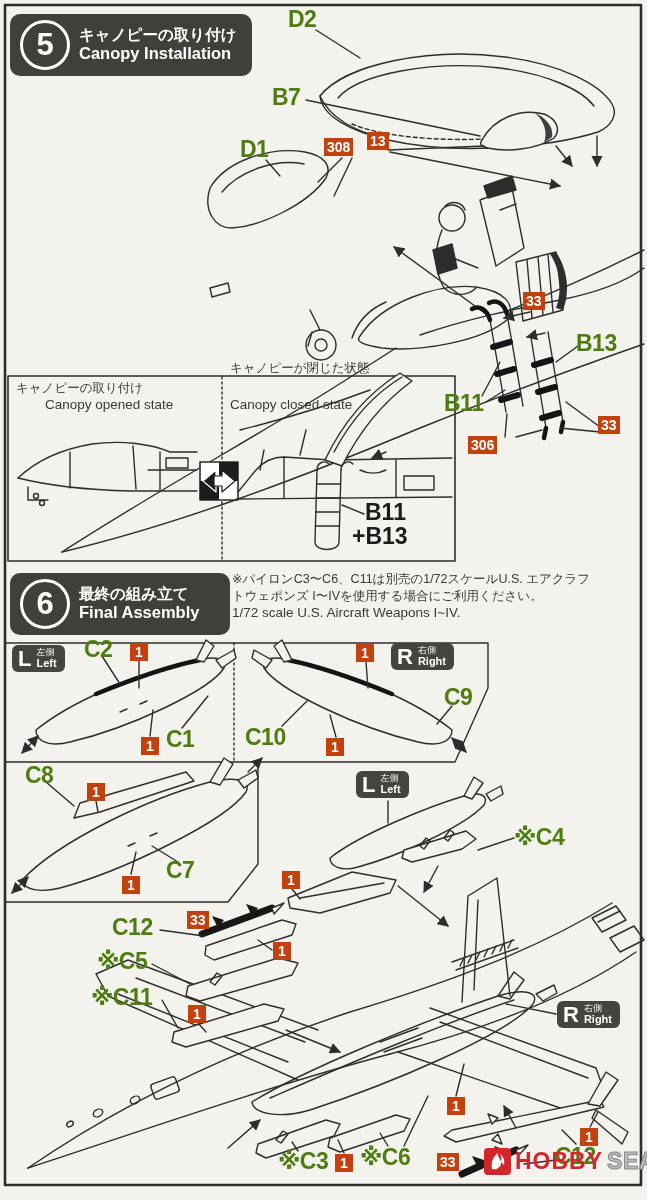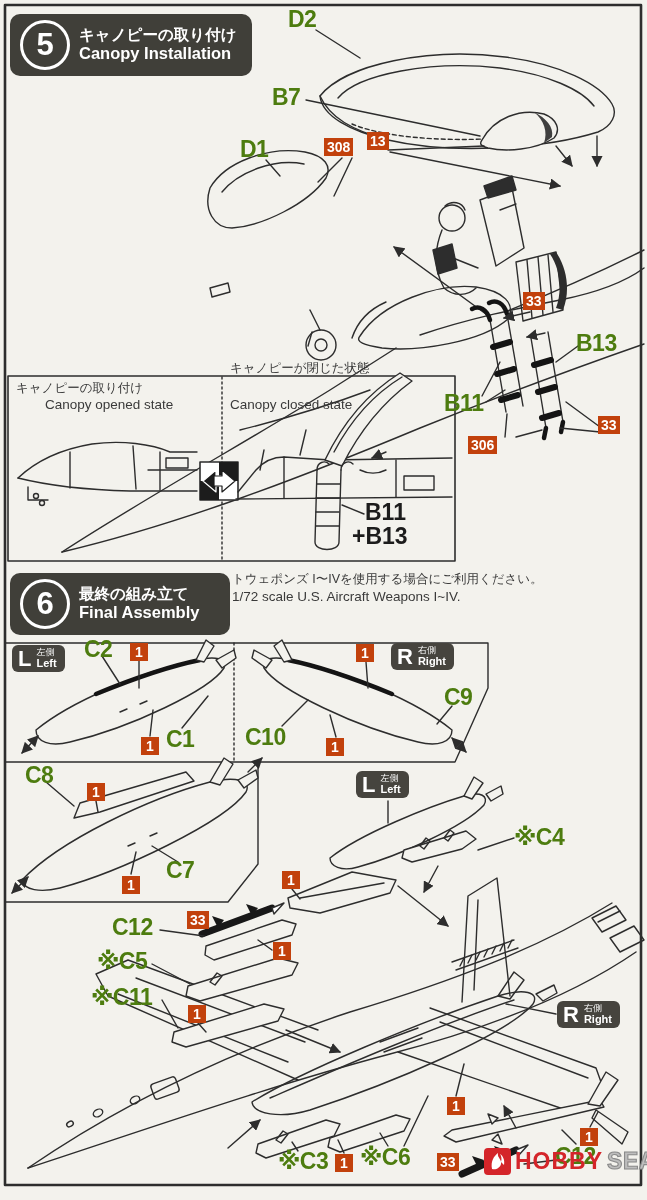--- a/index.html
+++ b/index.html
@@ -345,20 +345,21 @@
 
 <div class="step-header" style="left:10px;top:573px;width:220px;height:62px;">
   <div class="step-num">6</div>
   <div class="step-titles">
     <span class="t-ja">最終の組み立て</span>
     <span class="t-en">Final Assembly</span>
   </div>
 </div>
 
 <div class="note" style="left:232px;top:571px;width:412px;">
+  <div class="nja">※パイロンC3〜C6、C11は別売の1/72スケールU.S. エアクラフ</div>
   <div class="nja">トウェポンズ I〜IVを使用する場合にご利用ください。</div>
   <div class="nen">1/72 scale U.S. Aircraft Weapons I~IV.</div>
 </div>
 
 <div class="side-badge" style="left:12px;top:645px;">
   <span class="letter">L</span>
   <span class="col">
     <span class="bja">左側</span>
     <span class="ben">Left</span>
   </span>

